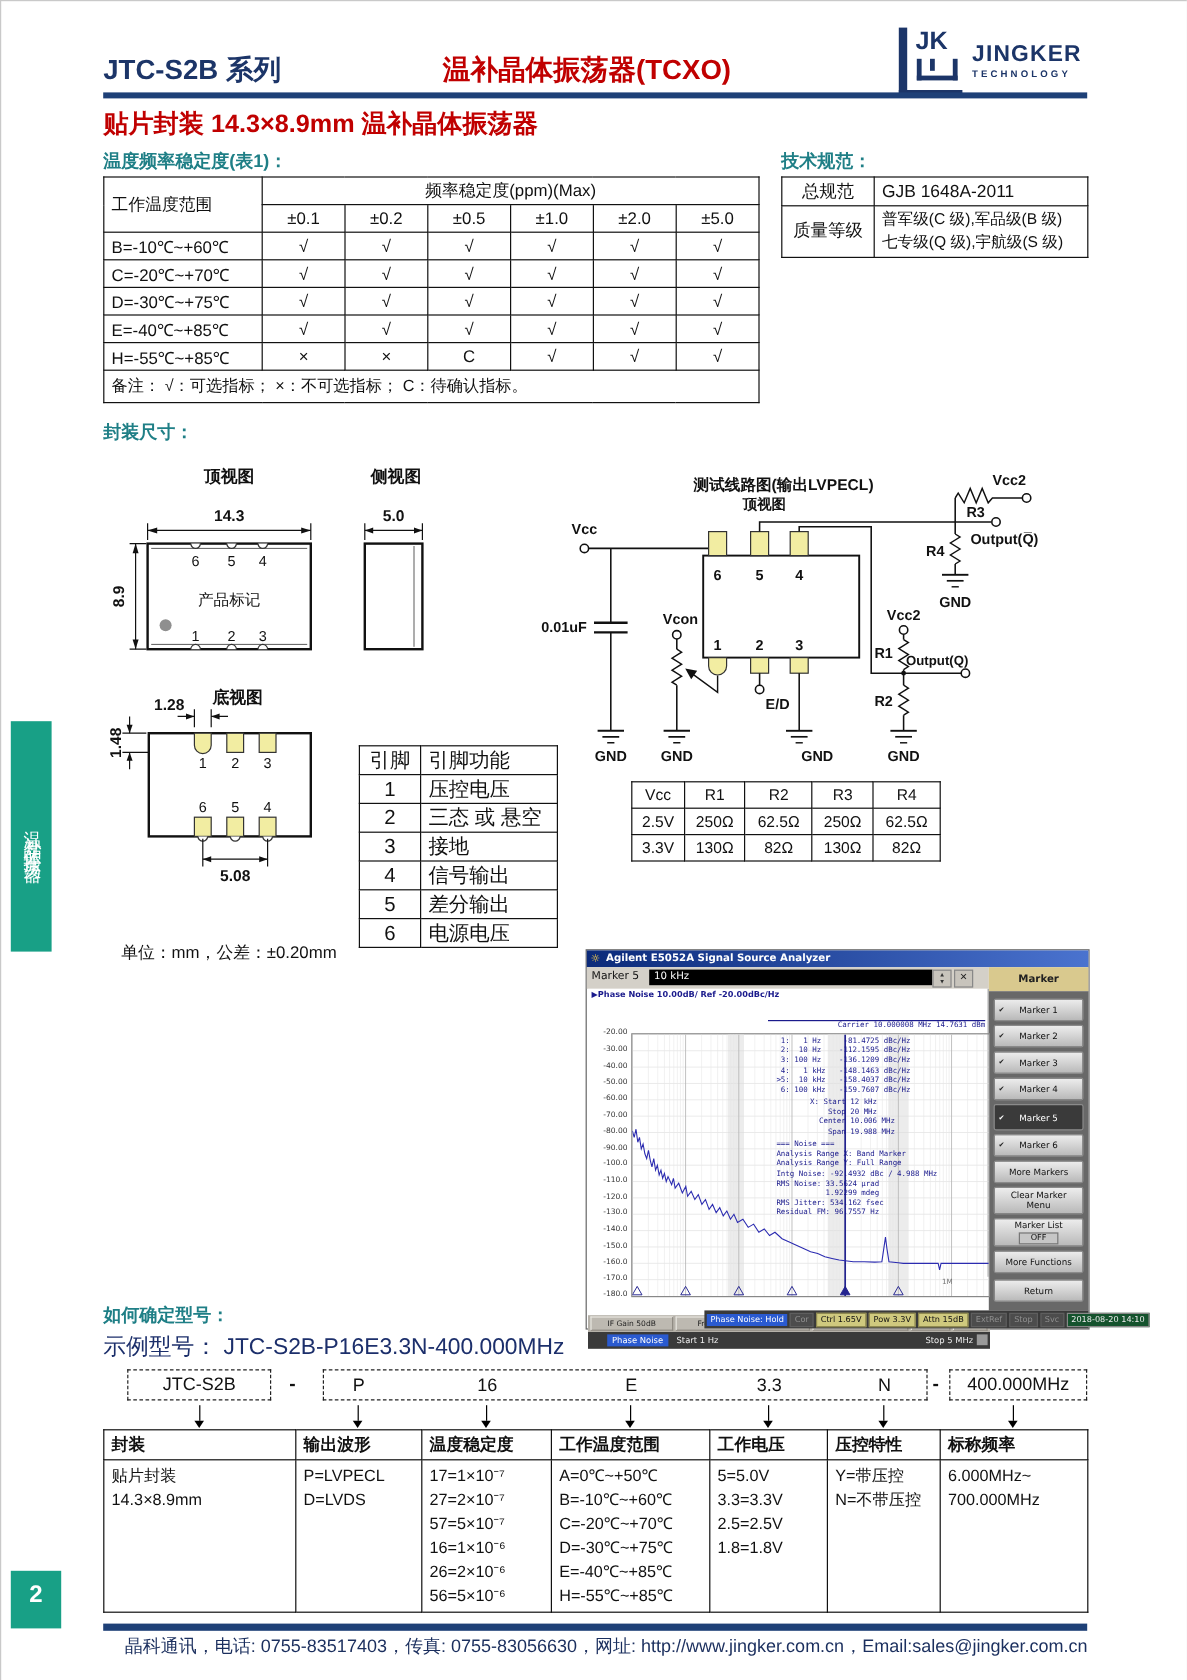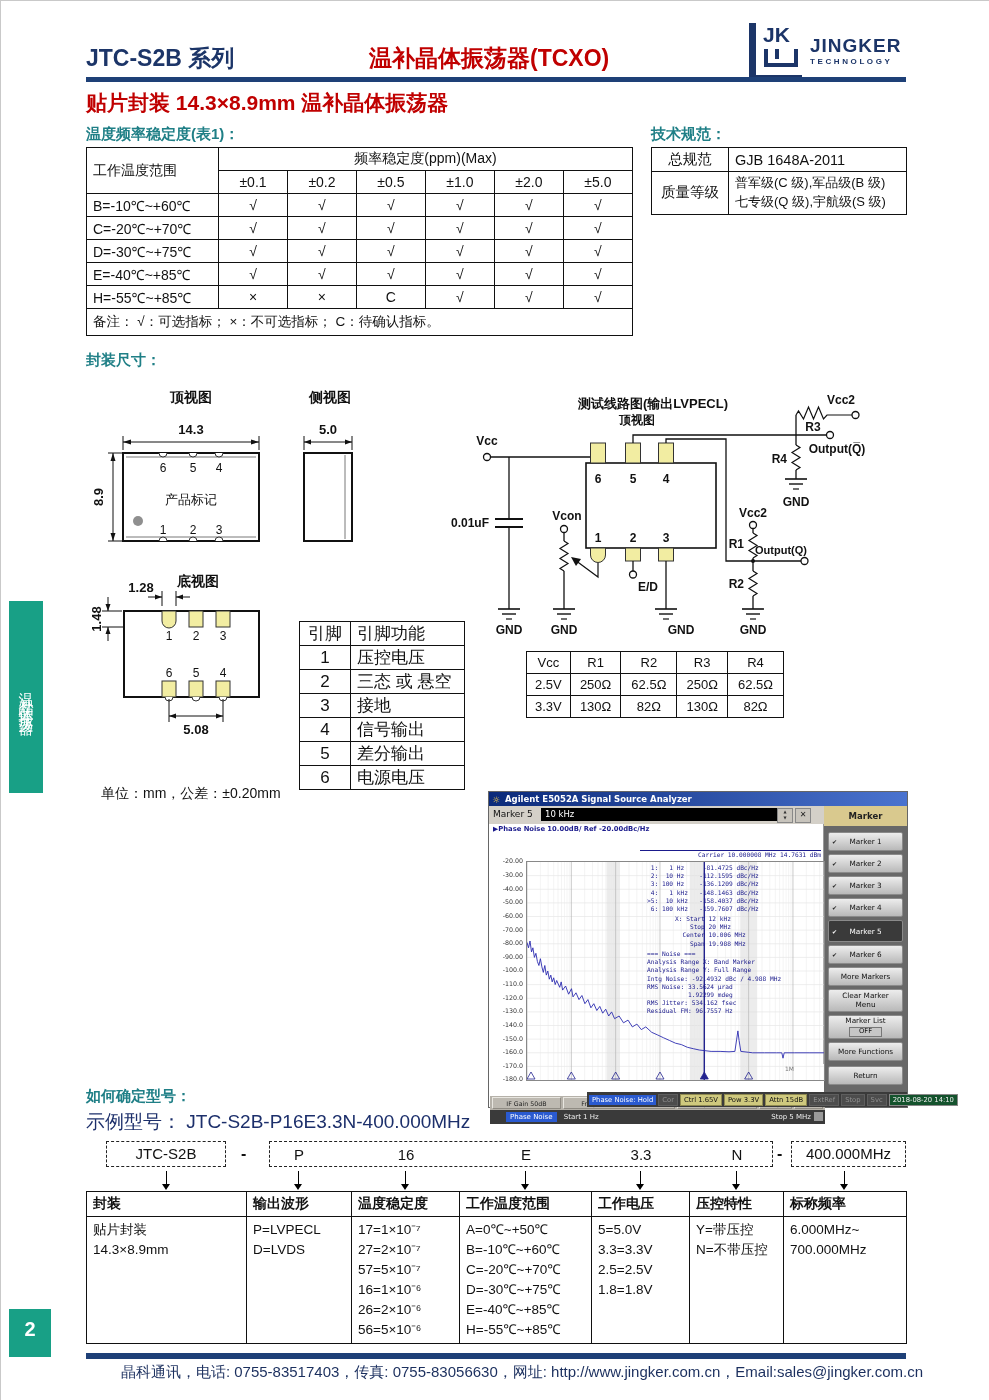--- a/index.html
+++ b/index.html
@@ -89,21 +89,21 @@
   .mletter{position:absolute;top:1px;transform:translateX(-50%);font-size:15px;color:#111;}
   .marrow{position:absolute;top:1170px;width:0;height:13px;border-left:1.6px solid #000;}
   .marrow:after{content:"";position:absolute;left:-4.6px;top:13px;border:4px solid transparent;border-top:6px solid #000;}
   .btab{left:85px;top:1190px;}
   .btab table{width:820px;font-size:13.5px;color:#111;table-layout:fixed;}
   .btab td,.btab th{border:1.6px solid #111;padding:3px 6px;vertical-align:top;text-align:left;}
   .btab th{font-size:14px;font-weight:bold;height:18px;vertical-align:middle;}
   .btab .cell{white-space:pre-line;line-height:20px;}
   
   .f-bar{left:85px;top:1352px;width:820px;height:6px;background:#1e4077;}
-  .f-text{left:91px;top:1362px;width:860px;font-size:15px;color:#1b2f5e;text-align:center;}
+  .f-text{left:103px;top:1362px;width:860px;font-size:15px;color:#1b2f5e;}
   .side{left:8px;top:600px;width:34px;height:192px;background:#18a086;color:#fff;writing-mode:vertical-rl;text-orientation:upright;font-size:15px;letter-spacing:5px;text-align:center;line-height:34px;}
   .pnum{left:8px;top:1308px;width:42px;height:48px;background:#18a086;color:#fff;font-size:20px;font-weight:bold;text-align:center;line-height:40px;}
 </style>
 </head>
 <body>
 
 <div class="page">
 
   <div class="abs h-series">JTC-S2B 系列</div>
   <div class="abs h-product">温补晶体振荡器(TCXO)</div>

